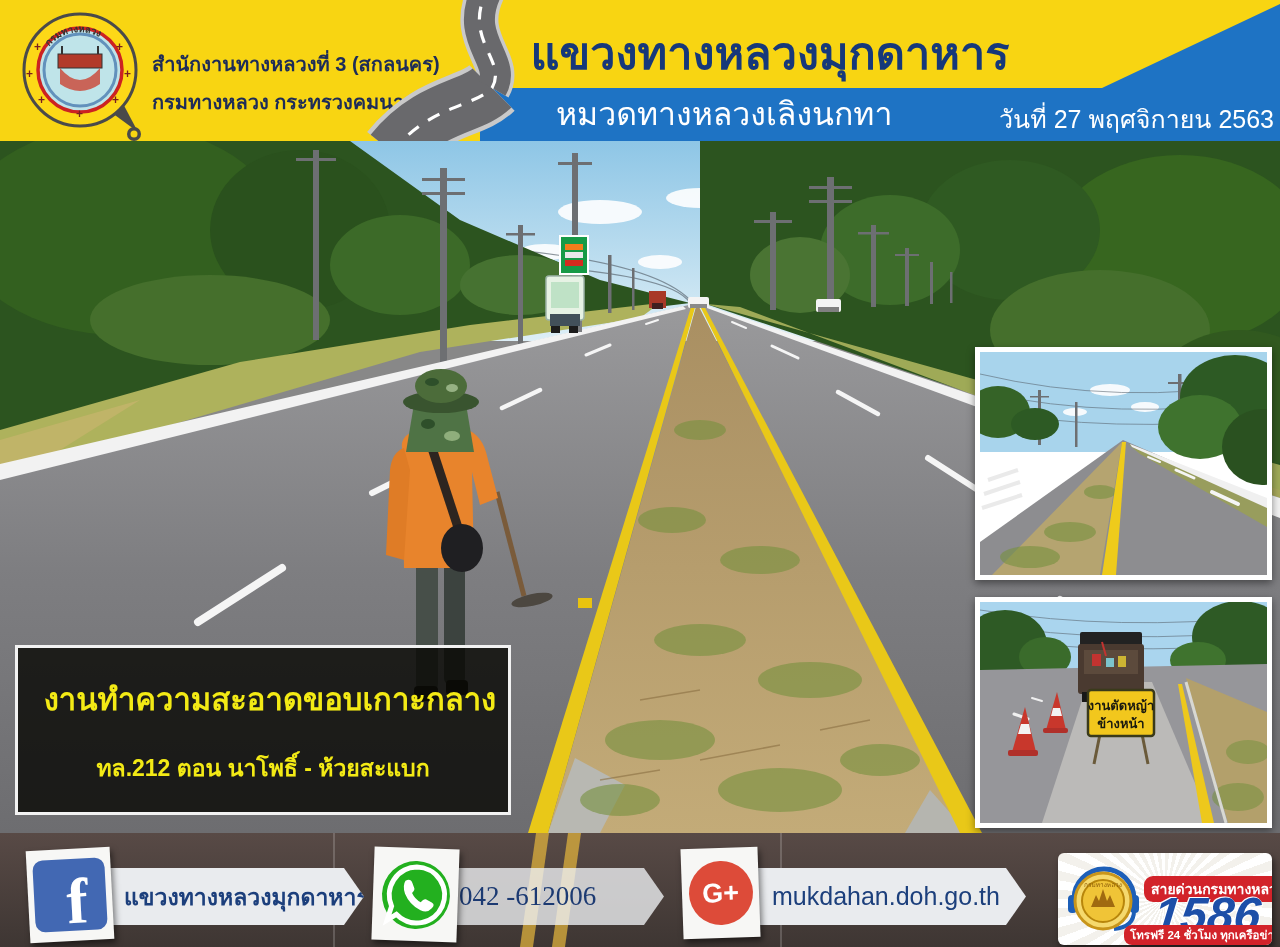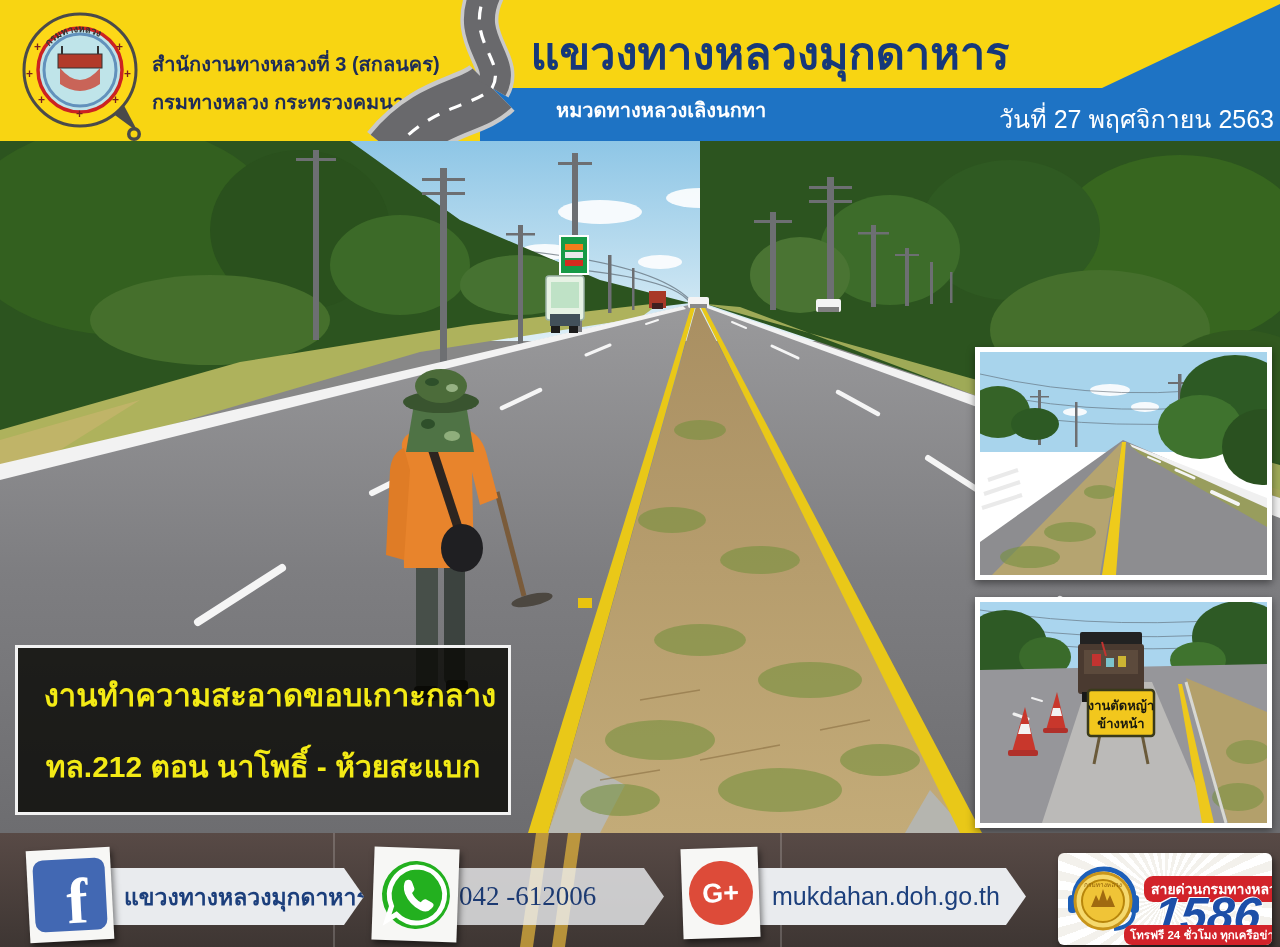--- a/index.html
+++ b/index.html
@@ -7,29 +7,29 @@
         font-family:"Liberation Sans",sans-serif;background:#888;}
   .abs{position:absolute;}
 
   
   .header{position:absolute;left:0;top:0;width:1280px;height:141px;background:#f8d512;}
   .hdr-office{position:absolute;left:152px;color:#1d2c58;font-weight:700;font-size:20px;white-space:nowrap;}
   .hdr-office.l1{top:48px;}
   .hdr-office.l2{top:86px;}
   .hdr-title{position:absolute;left:505px;top:17px;width:530px;text-align:center;
              color:#16387a;font-weight:700;font-size:45px;white-space:nowrap;}
-  .hdr-sub{position:absolute;left:556px;top:94px;color:#fff;font-weight:700;font-size:20px;white-space:nowrap;}
+  .hdr-sub{position:absolute;left:556px;top:88px;color:#fff;font-weight:400;font-size:32px;white-space:nowrap;}
   .hdr-date{position:absolute;right:6px;top:99px;color:#fff;font-weight:400;font-size:25px;white-space:nowrap;text-align:right;}
 
   
   .info-box{position:absolute;left:15px;top:645px;width:496px;height:170px;
             background:rgba(8,8,5,0.82);border:3px solid #f2f2f2;box-sizing:border-box;
             display:flex;flex-direction:column;justify-content:space-evenly;align-items:center;}
   .info-box .l1{color:#f3ea15;font-size:31px;font-weight:700;white-space:nowrap;margin-left:14px;}
-  .info-box .l2,.info-box .l3{color:#f3ea15;font-size:30px;font-weight:700;white-space:nowrap;}
+  .info-box .l2,.info-box .l3{color:#f3ea15;font-size:23px;font-weight:700;white-space:nowrap;}
 
   
   .inset{position:absolute;background:#fff;padding:5px;box-shadow:0 3px 8px rgba(0,0,0,.45);text-align:right;}
   .inset svg{display:block;}
 
   
   .footer{position:absolute;left:0;top:833px;width:1280px;height:114px;
           background:linear-gradient(#584a46,#3e3633);}
   .f-line{position:absolute;top:0;width:2px;height:114px;background:rgba(255,255,255,.18);}
   .f-yellow{position:absolute;top:0;width:13px;height:114px;background:rgba(222,176,60,.75);transform:skewX(-8deg);}

